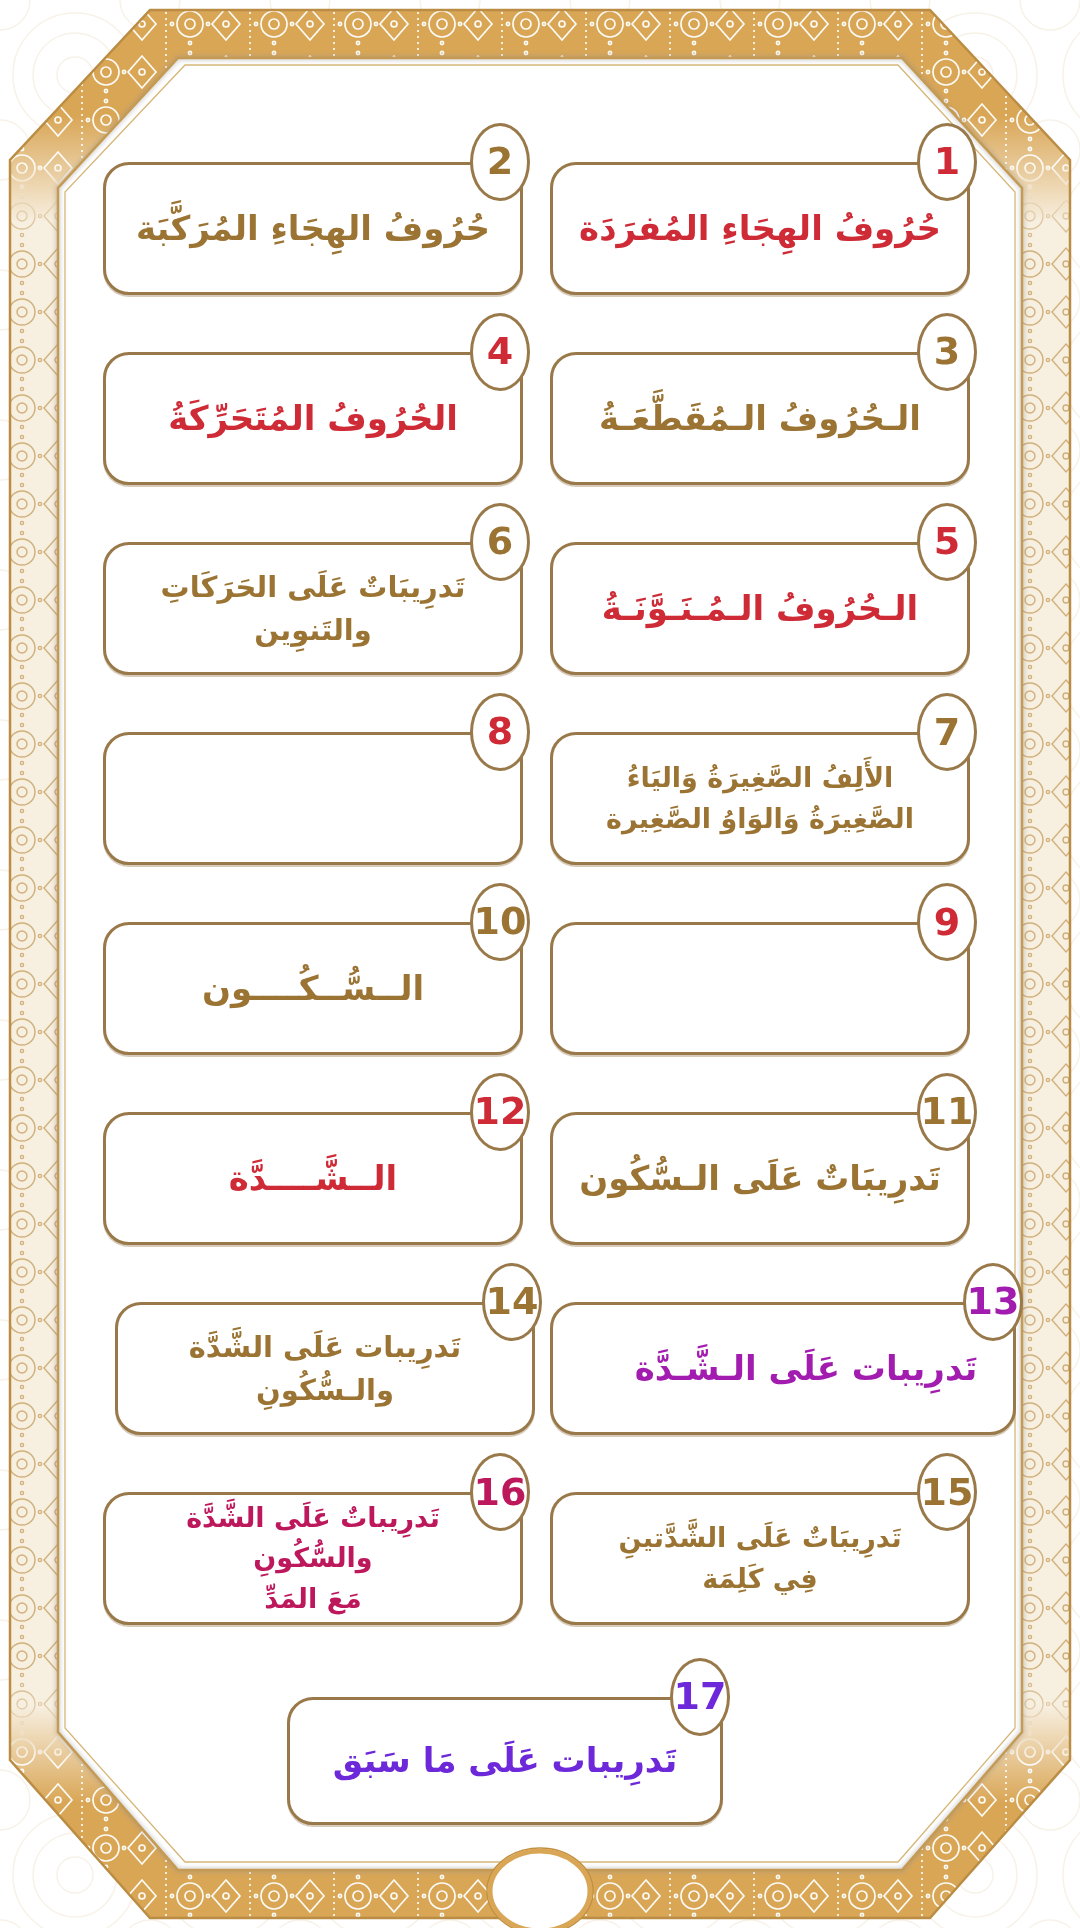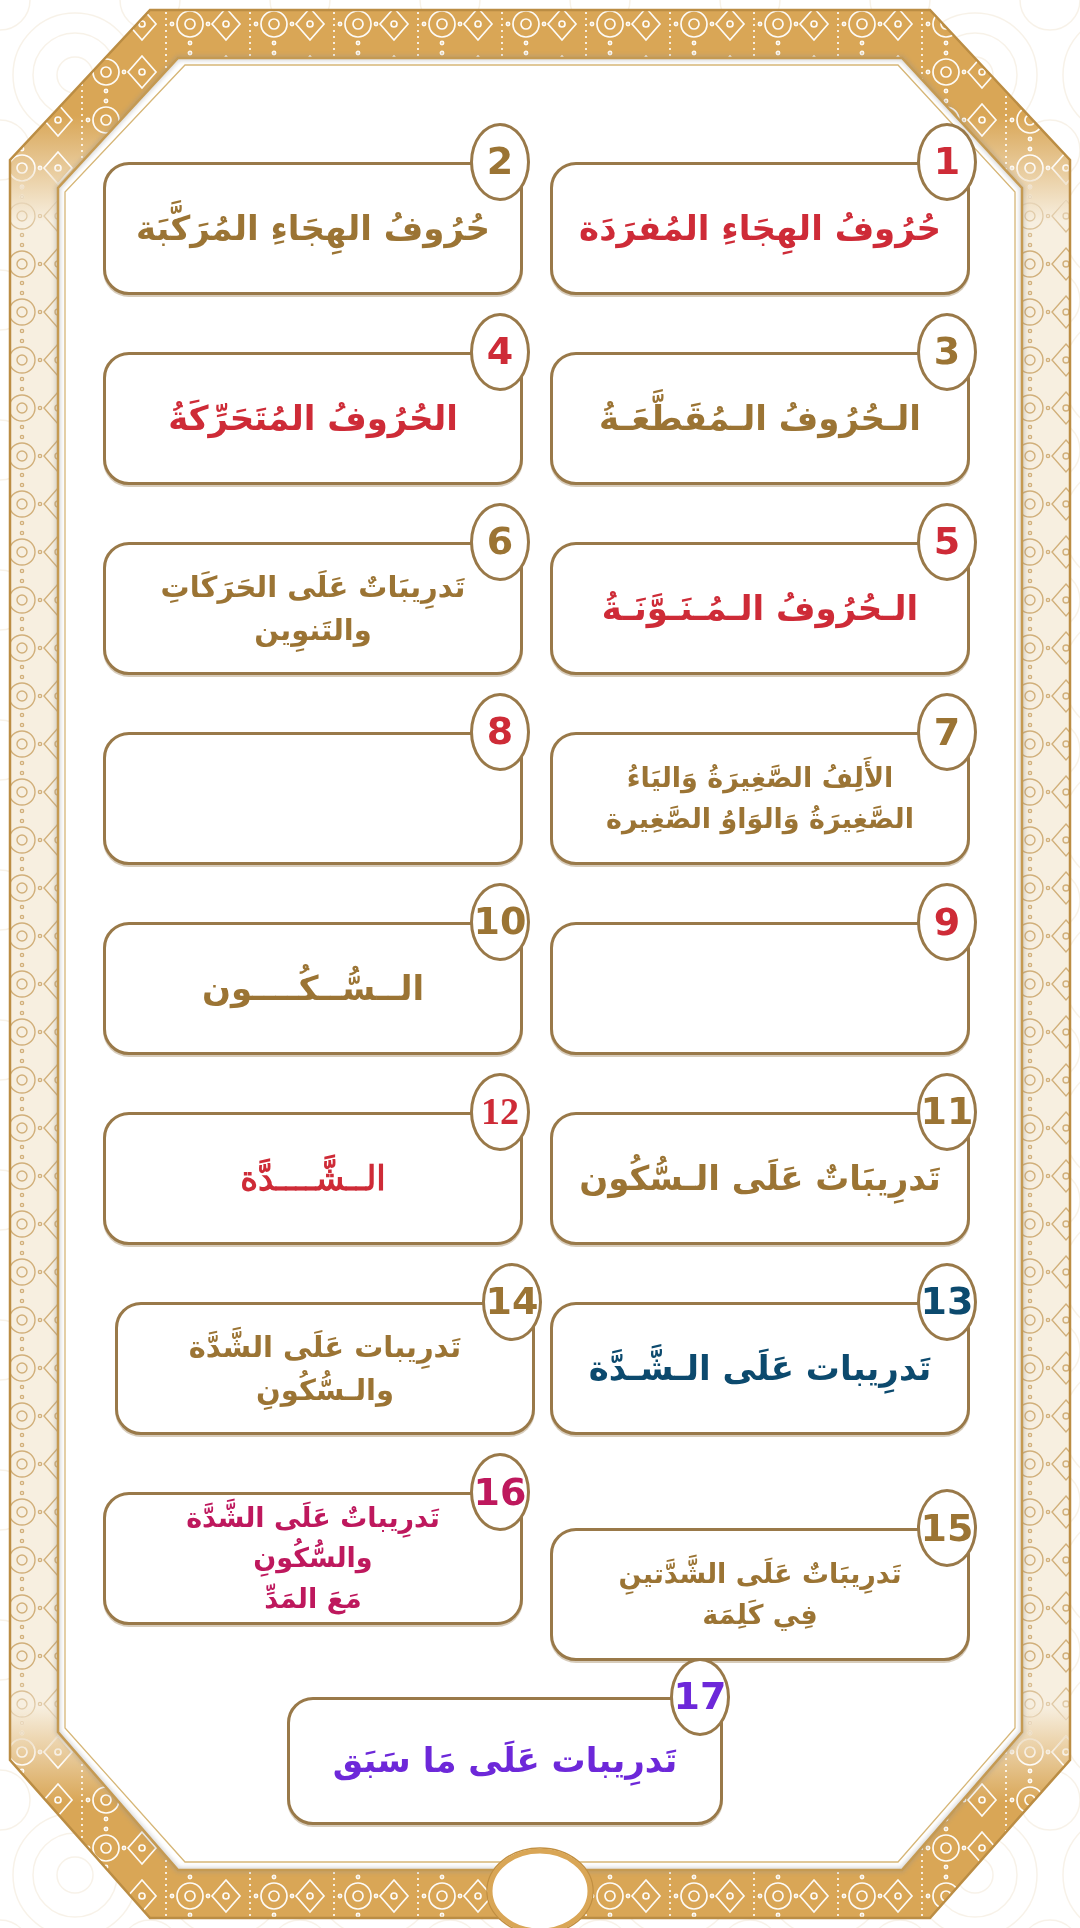--- a/index.html
+++ b/index.html
@@ -179,33 +179,33 @@
       <span class="badge">9</span>
     </div>
       <div class="lesson-box" style="color: rgb(155, 116, 52); left: 103px; top: 922px; width: 414px; height: 127px;">
       <span class="badge">10</span>
       <span class="label">الــسُّــكُــــون</span>
     </div>
       <div class="lesson-box" style="color: rgb(155, 116, 52); left: 550px; top: 1112px; width: 414px; height: 127px;">
       <span class="badge">11</span>
       <span class="label">تَدرِيبَاتٌ عَلَى الـسُّكُون</span>
     </div>
-      <div class="lesson-box" style="color: rgb(206, 43, 55); left: 103px; top: 1112px; width: 414px; height: 127px; font-family: Liberation Serif, serif;">
+      <div class="lesson-box" style="color: rgb(206, 43, 55); left: 103px; top: 1112px; width: 414px; height: 127px;">
       <span class="badge">12</span>
       <span class="label">الــشَّــــدَّة</span>
     </div>
-      <div class="lesson-box" style="color: #0c4a6e; left: 550px; top: 1302px; width: 414px; height: 127px;">
+      <div class="lesson-box" style="color: #a21caf; left: 550px; top: 1302px; width: 414px; height: 127px; padding-left: 46px;">
       <span class="badge">13</span>
       <span class="label">تَدرِيبات عَلَى الـشَّـدَّة</span>
     </div>
       <div class="lesson-box long" style="color: rgb(155, 116, 52); left: 103px; top: 1302px; width: 414px; height: 127px; margin-left: 12px;">
       <span class="badge">14</span>
       <span class="label">تَدرِيبات عَلَى الشَّدَّة والـسُّكُونِ</span>
     </div>
-      <div class="lesson-box two-line" style="color: rgb(155, 116, 52); left: 550px; top: 1492px; width: 414px; height: 127px; margin-top: 36px;">
+      <div class="lesson-box two-line" style="color: rgb(155, 116, 52); left: 550px; top: 1492px; width: 414px; height: 127px;">
       <span class="badge">15</span>
       <span class="label">تَدرِيبَاتٌ عَلَى الشَّدَّتينِ
 فِي كَلِمَة</span>
     </div>
       <div class="lesson-box two-line" style="color: #be185d; left: 103px; top: 1492px; width: 414px; height: 127px;">
       <span class="badge">16</span>
       <span class="label">تَدرِيباتٌ عَلَى الشَّدَّة والسُّكُونِ
 مَعَ المَدِّ</span>
     </div>
       <div class="lesson-box" style="color: #6d28d9; left: 287px; top: 1697px; width: 430px; height: 122px;">

